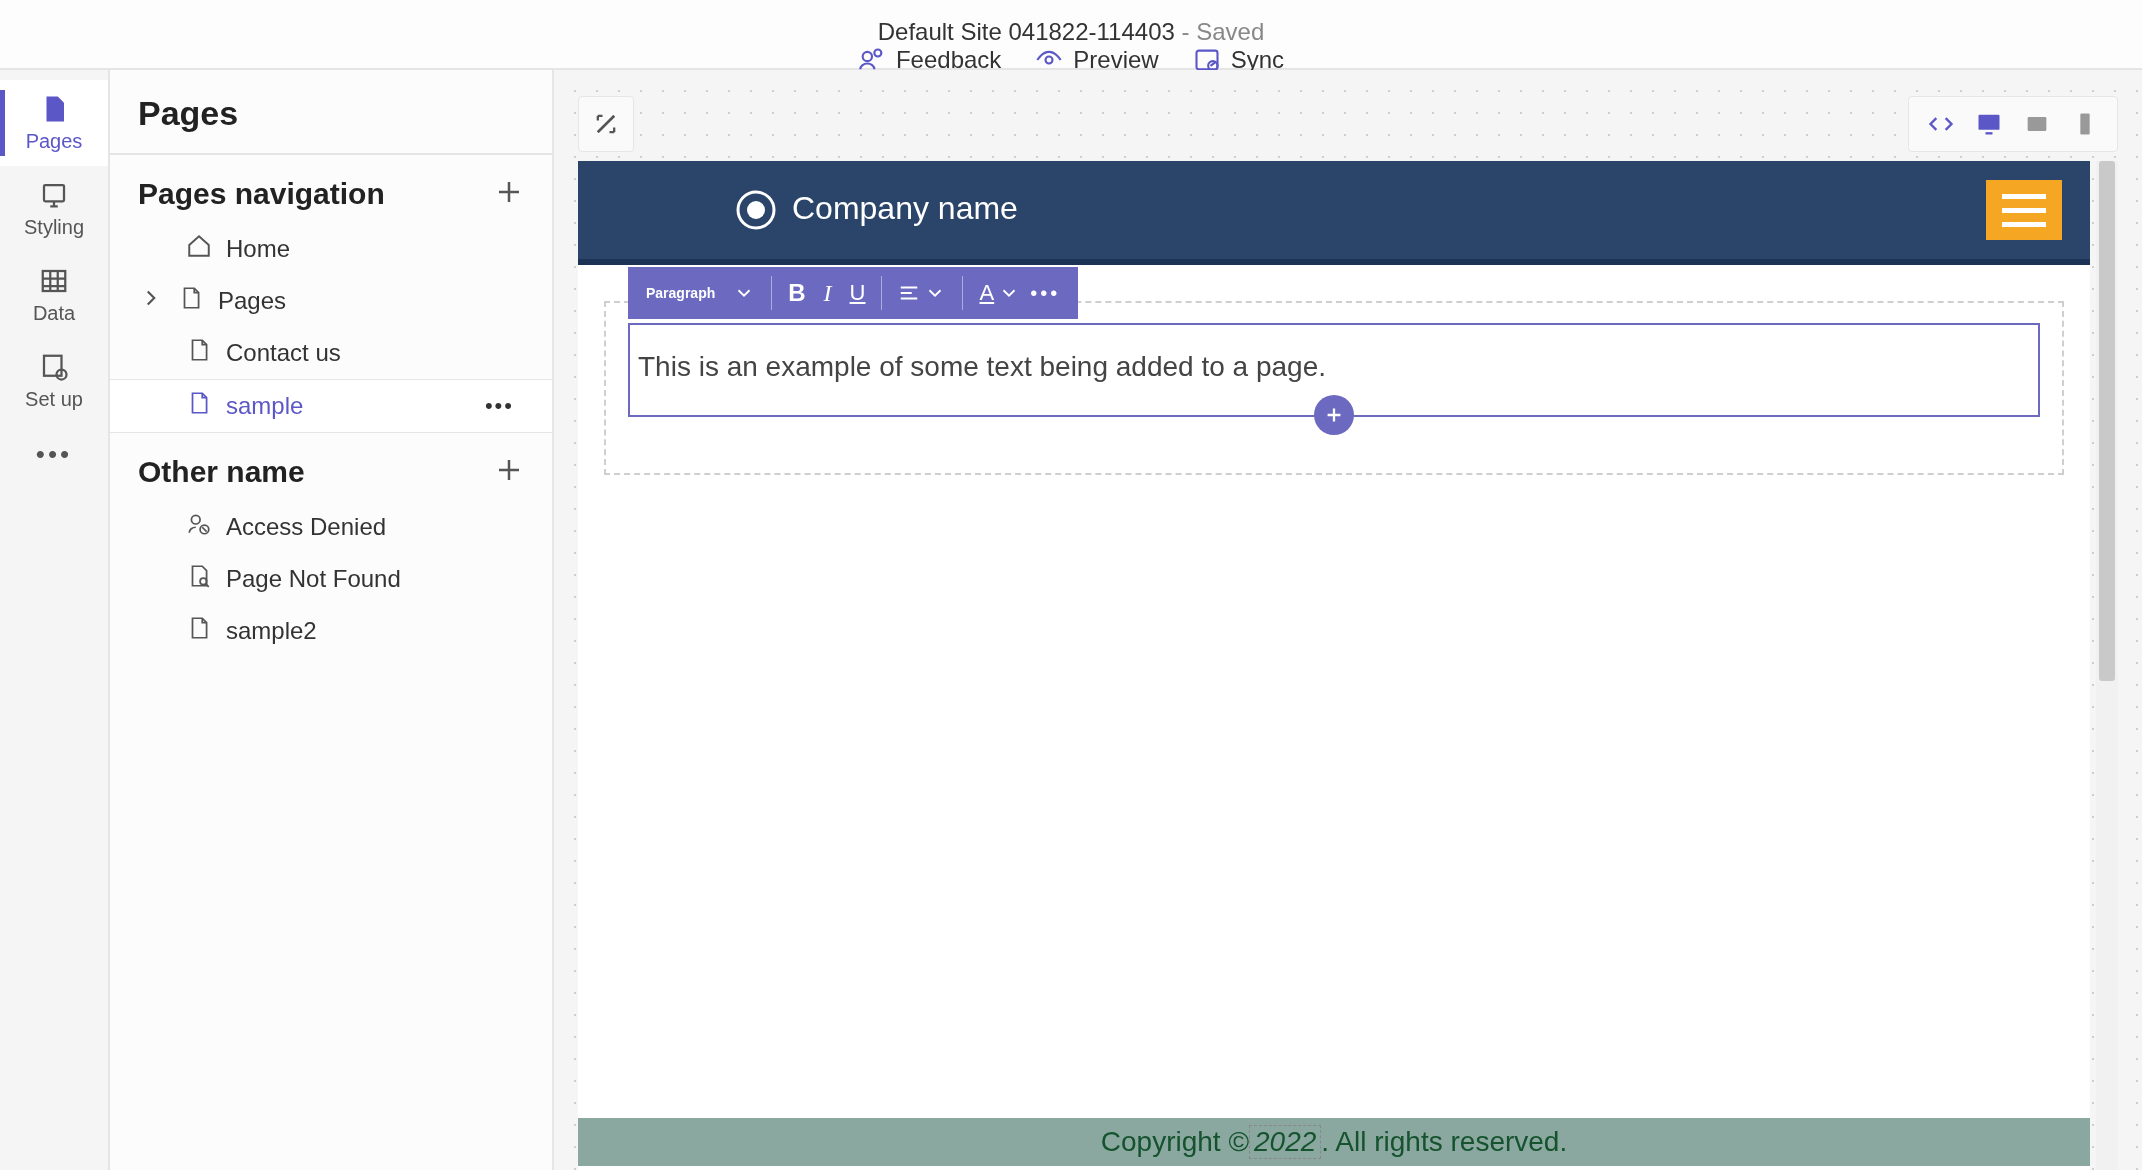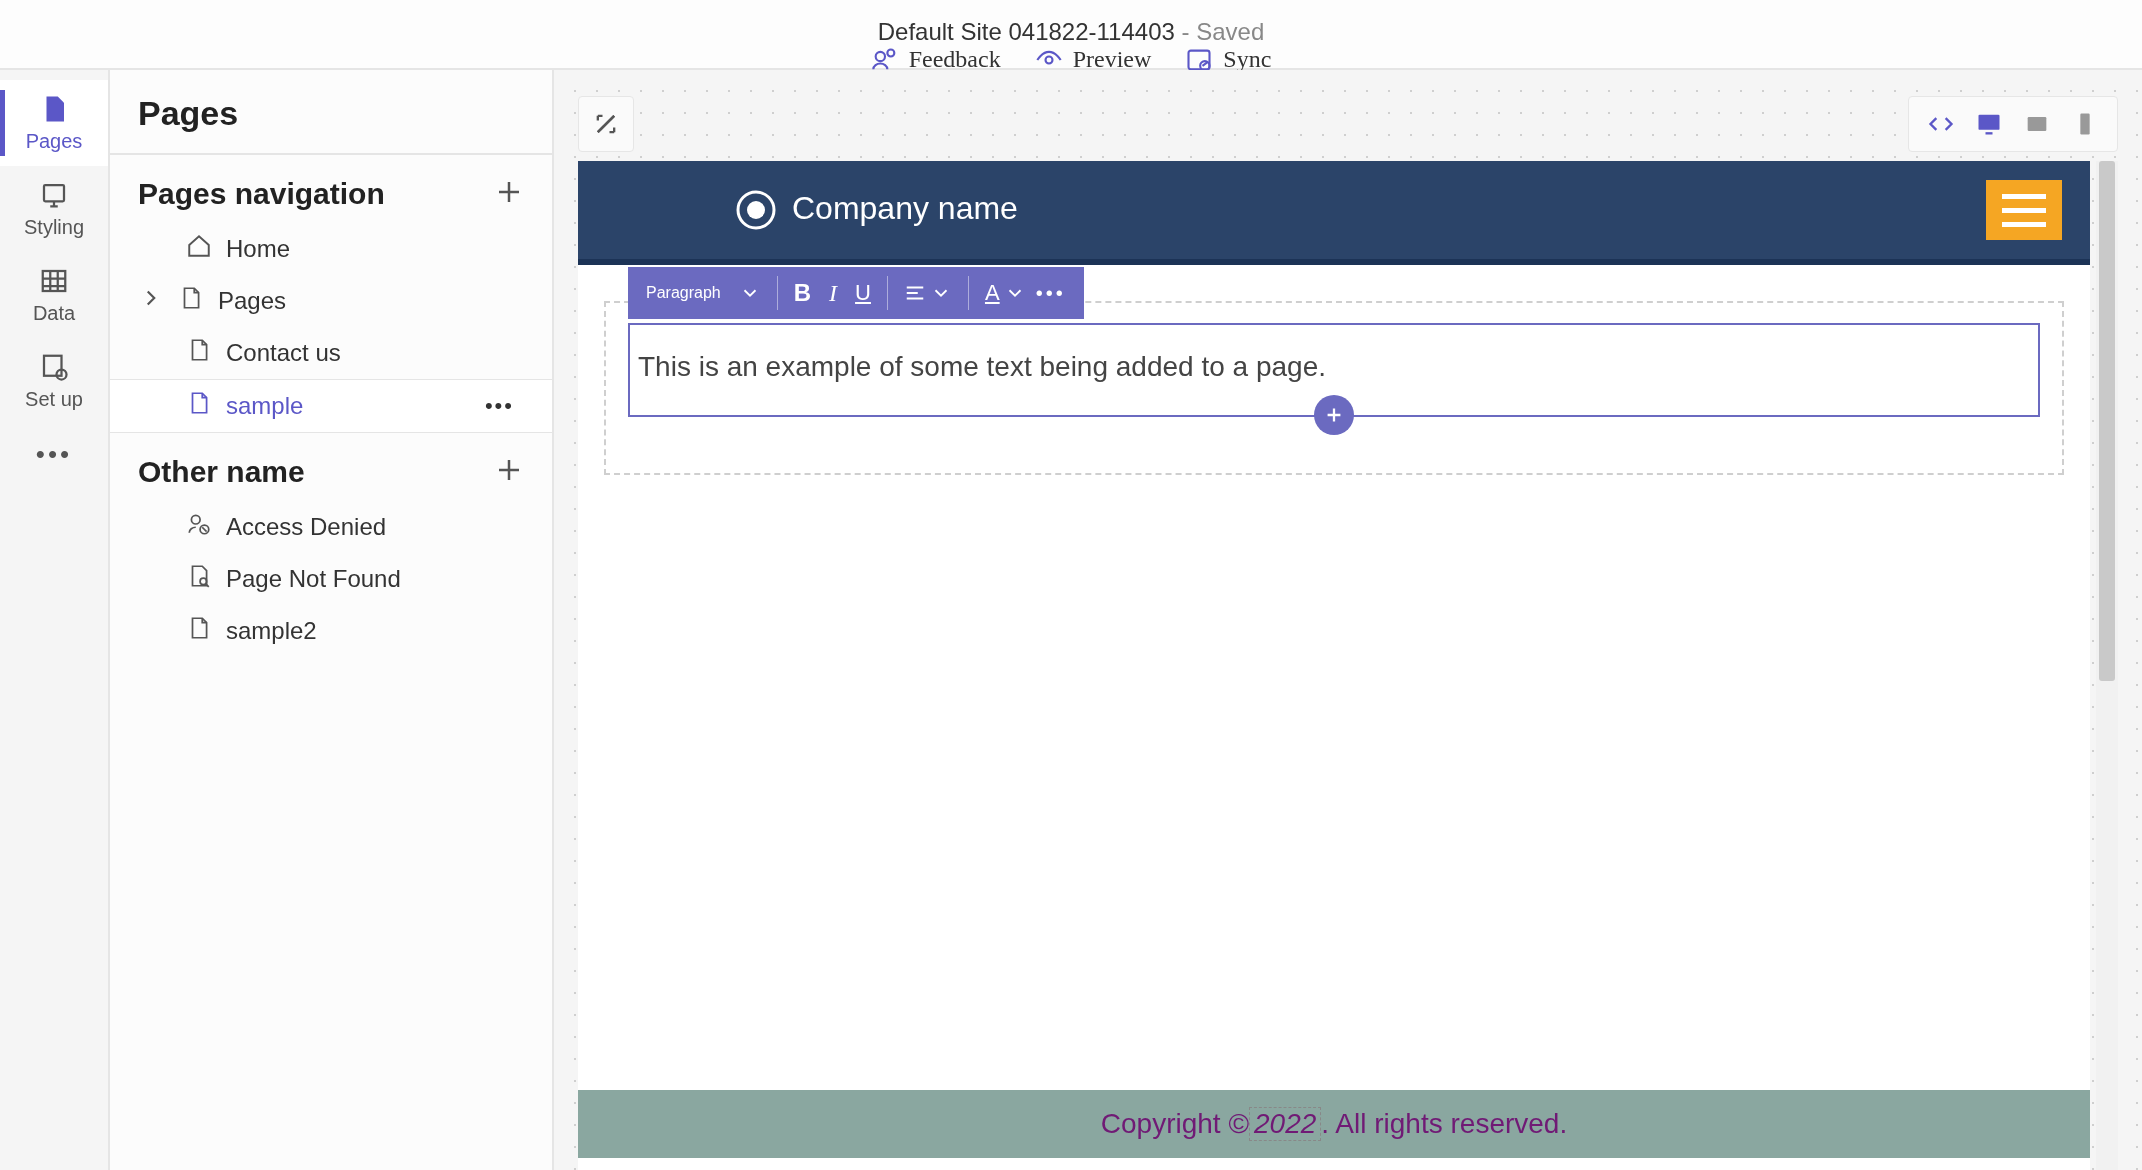--- a/index.html
+++ b/index.html
@@ -18,21 +18,21 @@
     display: flex;
     align-items: center;
     justify-content: space-between;
     padding: 0 24px;
     flex-direction: column;
   }
   .topbar-left { width:110px; display:flex; align-items:center; }
   .topbar-center { flex:1; text-align:center; font-size:24px; color:#333; }
   .topbar-center .saved { color:#888; }
   .topbar-right { display:flex; align-items:center; gap:34px; }
-  .topbar-action { display:flex; align-items:flex-start; gap:10px; font-size:24px; color:#333; cursor:pointer;font-family:Liberation Serif, serif; }
+  .topbar-action { display:flex; align-items:flex-start; gap:10px; font-size:24px; color:#333; cursor:pointer; }
   .topbar-action svg { width:28px; height:28px; }
   .purple-stroke { stroke:#5B57C7; }
 
   .body-wrap { display:flex; height:calc(1170px - 70px); }
 
   
   .rail { width:110px; background:#f5f5f5; border-right:2px solid #e5e5e5; display:flex; flex-direction:column; align-items:center; padding-top:10px; }
   .rail-item { width:100%; height:86px; display:flex; flex-direction:column; align-items:center; justify-content:center; gap:6px; font-size:20px; color:#555; cursor:pointer; }
   .rail-item.active { background:#fff; color:#5B57C7; position:relative; }
   .rail-item.active::before { content:""; position:absolute; left:0; top:10px; bottom:10px; width:5px; background:#5B57C7; }
@@ -78,31 +78,31 @@
   .brand { display:flex; align-items:flex-start; gap:16px; color:#fff; font-size:32px; }
   .brand svg { width:40px; height:40px; }
   .burger { width:76px; height:60px; background:#f5a623; display:flex; flex-direction:column; align-items:center; justify-content:center; gap:9px; cursor:pointer; }
   .burger span { display:block; width:44px; height:5px; background:#fff; }
 
   .content-zone { position:relative; padding:36px 26px 0 26px; }
   .dashed-outer { border:2px dashed #cfcfcf; padding:20px 22px 26px; min-height:174px; position:relative; }
   .editor-toolbar { position:absolute; left:22px; top:-36px; height:52px; background:#6b6ac0; display:flex; align-items:center; padding:0 18px; gap:10px; }
   .tb-group { display:flex; align-items:center; gap:18px; height:100%; }
   .tb-sep { width:1px; height:34px; background:rgba(255,255,255,0.45); margin:0 6px; }
-  .tb-text { color:#fff; font-size:16px; }
+  .tb-text { color:#fff; font-size:14px;font-weight:bold; }
   .tb-btn { color:#fff; cursor:pointer; display:flex; align-items:center; gap:4px; }
   .tb-btn svg { width:22px; height:22px; }
   .tb-chev { width:16px; height:16px; }
   .tb-more { letter-spacing:3px; font-size:20px; }
 
   .text-block { border:2px solid #6b6ac0; padding:26px 8px 32px 8px; font-size:28px; color:#444; background:#fff; position:relative; }
   .plus-fab { position:absolute; left:50%; bottom:-20px; transform:translateX(-50%); width:40px; height:40px; border-radius:50%; background:#6b6ac0; color:#fff; display:flex; align-items:center; justify-content:center; cursor:pointer; }
   .plus-fab svg { width:22px; height:22px; stroke:#fff; }
 
-  .site-footer { position:absolute; left:0; right:28px; bottom:12px; height:68px; background:#8aa7a0; display:flex; align-items:center; justify-content:center; font-size:28px; color:#701a75; }
+  .site-footer { position:absolute; left:0; right:28px; bottom:4px; height:48px; background:#8aa7a0; display:flex; align-items:center; justify-content:center; font-size:28px; color:#14532d; }
   .site-footer .boxed { border:1px dashed #888; padding:0 4px;font-style:italic; }
 
   .scrollbar { position:absolute; top:65px; right:0; width:22px; bottom:0; background:#f1f1f1; }
   .scrollbar-thumb { position:absolute; top:0; left:3px; right:3px; height:520px; background:#c9c9c9; border-radius:3px; }
 </style>
 </head>
 <body>
 
 <div class="topbar">
   <div class="topbar-left">

